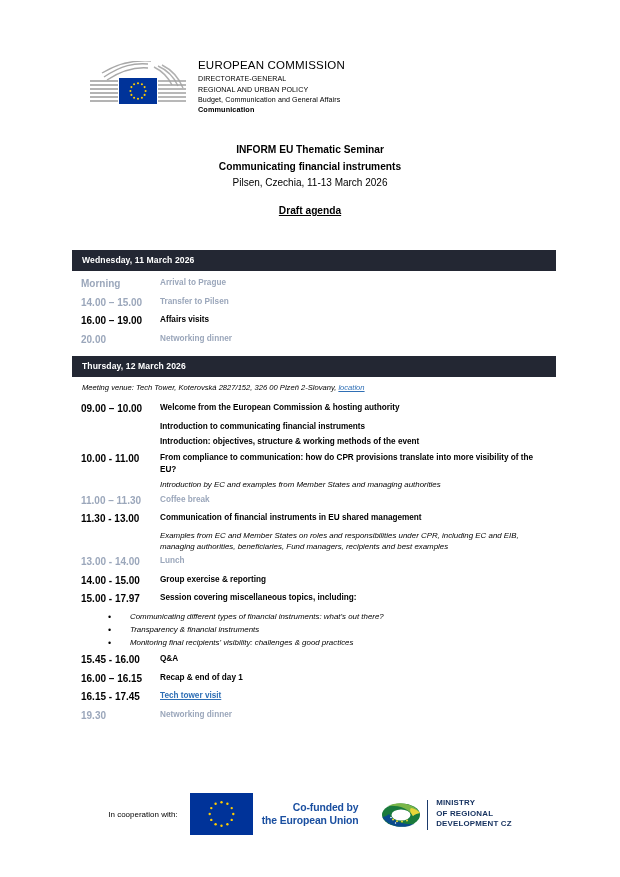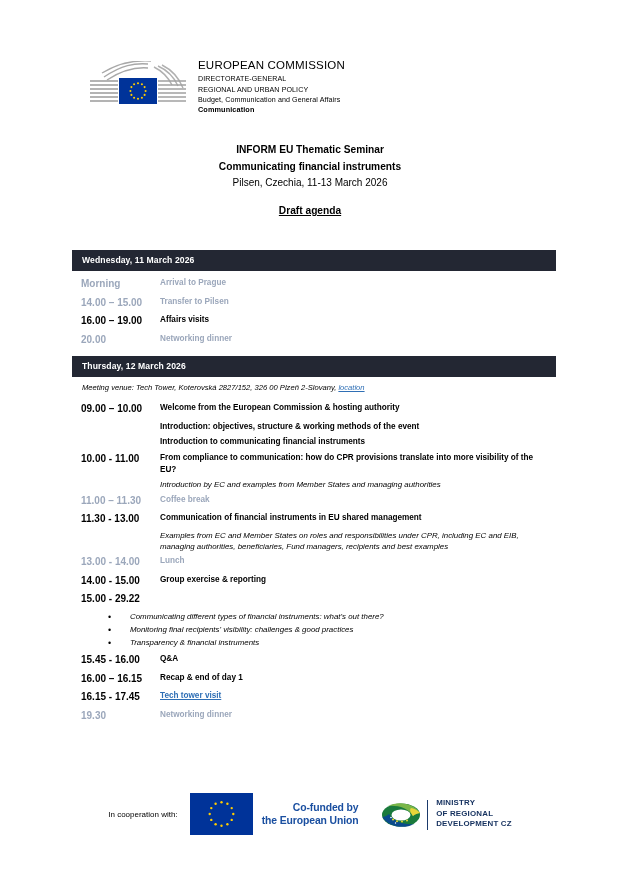--- a/index.html
+++ b/index.html
@@ -318,25 +318,25 @@
     <div class="venue">
       <span>Meeting venue: Tech Tower, Koterovská 2827/152, 326 00 Plzeň 2-Slovany, </span><a href="#">location</a>
     </div>
     <div class="rows day2-rows" id="day1-rows">
         <div class="row bold">
           <div class="time">09.00 – 10.00</div>
           <div class="desc">Welcome from the European Commission &amp; hosting authority</div>
         </div>
         <div class="row bold">
           <div class="time"></div>
+          <div class="desc">Introduction to communicating financial instruments</div>
+        </div>
+        <div class="row bold">
+          <div class="time"></div>
           <div class="desc">Introduction: objectives, structure &amp; working methods of the event</div>
-        </div>
-        <div class="row bold">
-          <div class="time"></div>
-          <div class="desc">Introduction to communicating financial instruments</div>
         </div>
         <div class="row bold">
           <div class="time">10.00 - 11.00</div>
           <div class="desc">From compliance to communication: how do CPR provisions translate into more visibility of the EU?</div>
         </div>
         <div class="row note tight">
           <div class="time"></div>
           <div class="desc">Introduction by EC and examples from Member States and managing authorities</div>
         </div>
         <div class="row muted">
@@ -353,26 +353,27 @@
         </div>
         <div class="row muted">
           <div class="time">13.00 - 14.00</div>
           <div class="desc">Lunch</div>
         </div>
         <div class="row bold">
           <div class="time">14.00 - 15.00</div>
           <div class="desc">Group exercise &amp; reporting</div>
         </div>
         <div class="row bold">
-          <div class="time">15.00 - 29.22</div>
+          <div class="time">15.00 - 17.97</div>
+          <div class="desc">Session covering miscellaneous topics, including:</div>
         </div>
         <ul class="bullets">
           <li>Communicating different types of financial instruments: what's out there?</li>
+          <li>Transparency &amp; financial instruments</li>
           <li>Monitoring final recipients' visibility: challenges &amp; good practices</li>
-          <li>Transparency &amp; financial instruments</li>
         </ul>
         <div class="row bold">
           <div class="time">15.45 - 16.00</div>
           <div class="desc">Q&amp;A</div>
         </div>
         <div class="row bold">
           <div class="time">16.00 – 16.15</div>
           <div class="desc">Recap &amp; end of day 1</div>
         </div>
         <div class="row bold">

